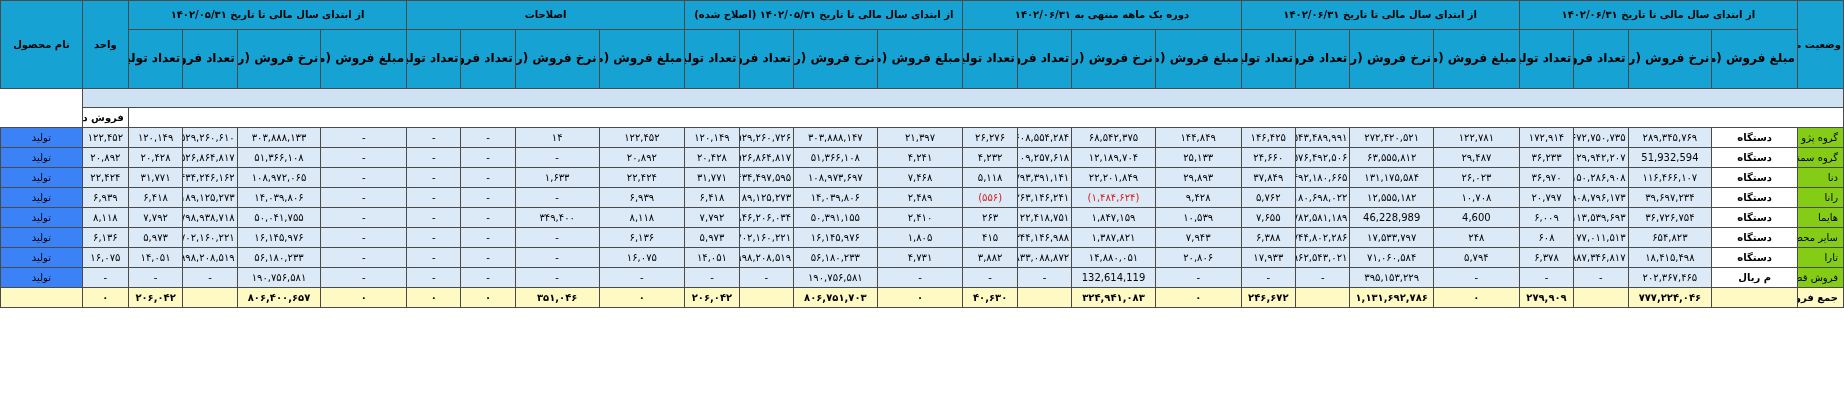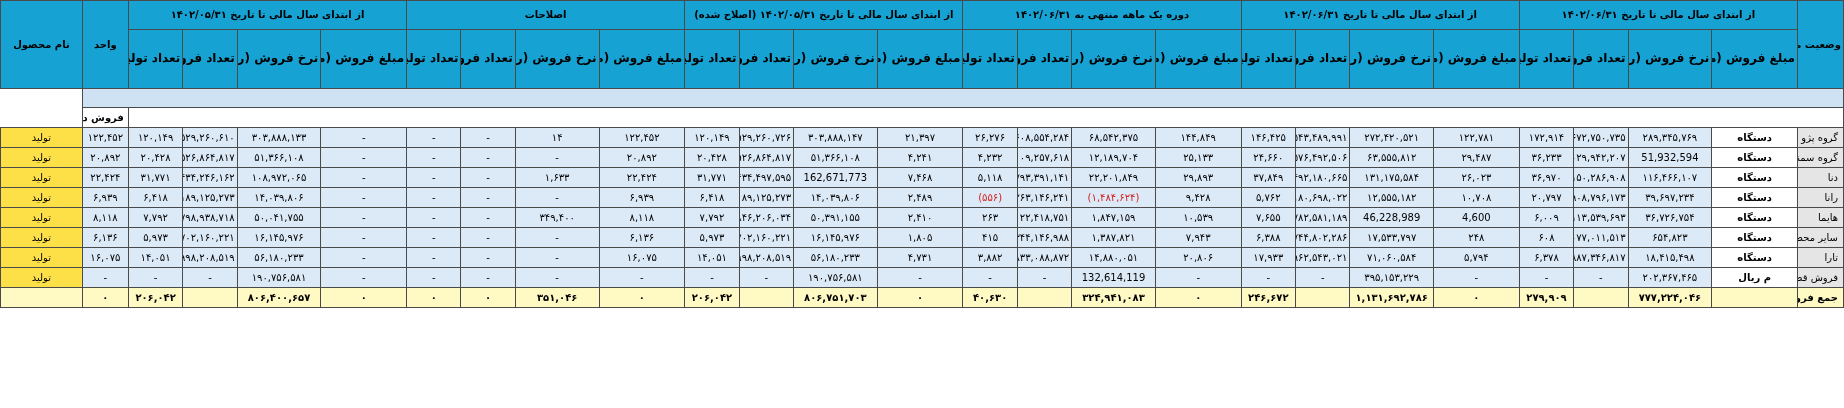--- a/index.html
+++ b/index.html
@@ -21,23 +21,23 @@
     font-weight:bold;
     line-height:1.15;
     font-size:10.5px;
   }
   thead tr.grp th{height:26px;}
   thead tr.sub th{height:56px;font-size:12px;padding-left:38px;}
   tbody td{height:17px;}
   tr.spacer td{height:16px;background:#cfe2f3;border-left:1px solid #4a4a4a;border-right:1px solid #4a4a4a;}
   tr.section td{background:#ffffff;font-weight:bold;text-align:right;padding-right:4px;}
   tr.data td{background:#dce9f7;}
-  tr.data td.name{text-align:right;padding-right:5px;background:#e5e5e5;font-weight:normal;}
+  tr.data td.name{text-align:right;padding-right:5px;background:#84cc16;font-weight:normal;}
   tr.data td.unit{background:#ffffff;font-weight:bold;}
-  tr.data td.vahed{background:#fde047;margin-top:24px;}
+  tr.data td.vahed{background:#3b82f6;margin-top:24px;}
   tr.total td{background:#fff9c4;font-weight:bold;}
   tr.total td.name{text-align:right;padding-right:5px;}
   .neg{color:#d32020;}
   col.c-name{width:78px;}
   col.c-unit{width:44px;}
   col.c-q{width:52px;}
   col.c-q2{width:52px;}
   col.c-rate{width:80px;}
   col.c-amt{width:82px;}
   col.c-vahed{width:44px;}
@@ -189,21 +189,21 @@
           <td>۳۶,۹۷۰</td>
           <td>۲۶,۰۲۳</td>
           <td>۱۳۱,۱۷۵,۵۸۴</td>
           <td>۳,۴۹۲,۱۸۰,۶۶۵</td>
           <td>۳۷,۸۴۹</td>
           <td>۲۹,۸۹۳</td>
           <td>۲۲,۲۰۱,۸۴۹</td>
           <td>۳,۷۹۳,۳۹۱,۱۴۱</td>
           <td>۵,۱۱۸</td>
           <td>۷,۴۶۸</td>
-          <td>162,671,773</td>
+          <td>۱۰۸,۹۷۳,۶۹۷</td>
           <td>۳,۴۳۴,۴۹۷,۵۹۵</td>
           <td>۳۱,۷۷۱</td>
           <td>۲۲,۴۲۴</td>
           <td>۱,۶۳۳</td>
           <td>-</td>
           <td>-</td>
           <td>-</td>
           <td>۱۰۸,۹۷۲,۰۶۵</td>
           <td>۳,۴۳۴,۲۴۶,۱۶۲</td>
           <td>۳۱,۷۷۱</td>

